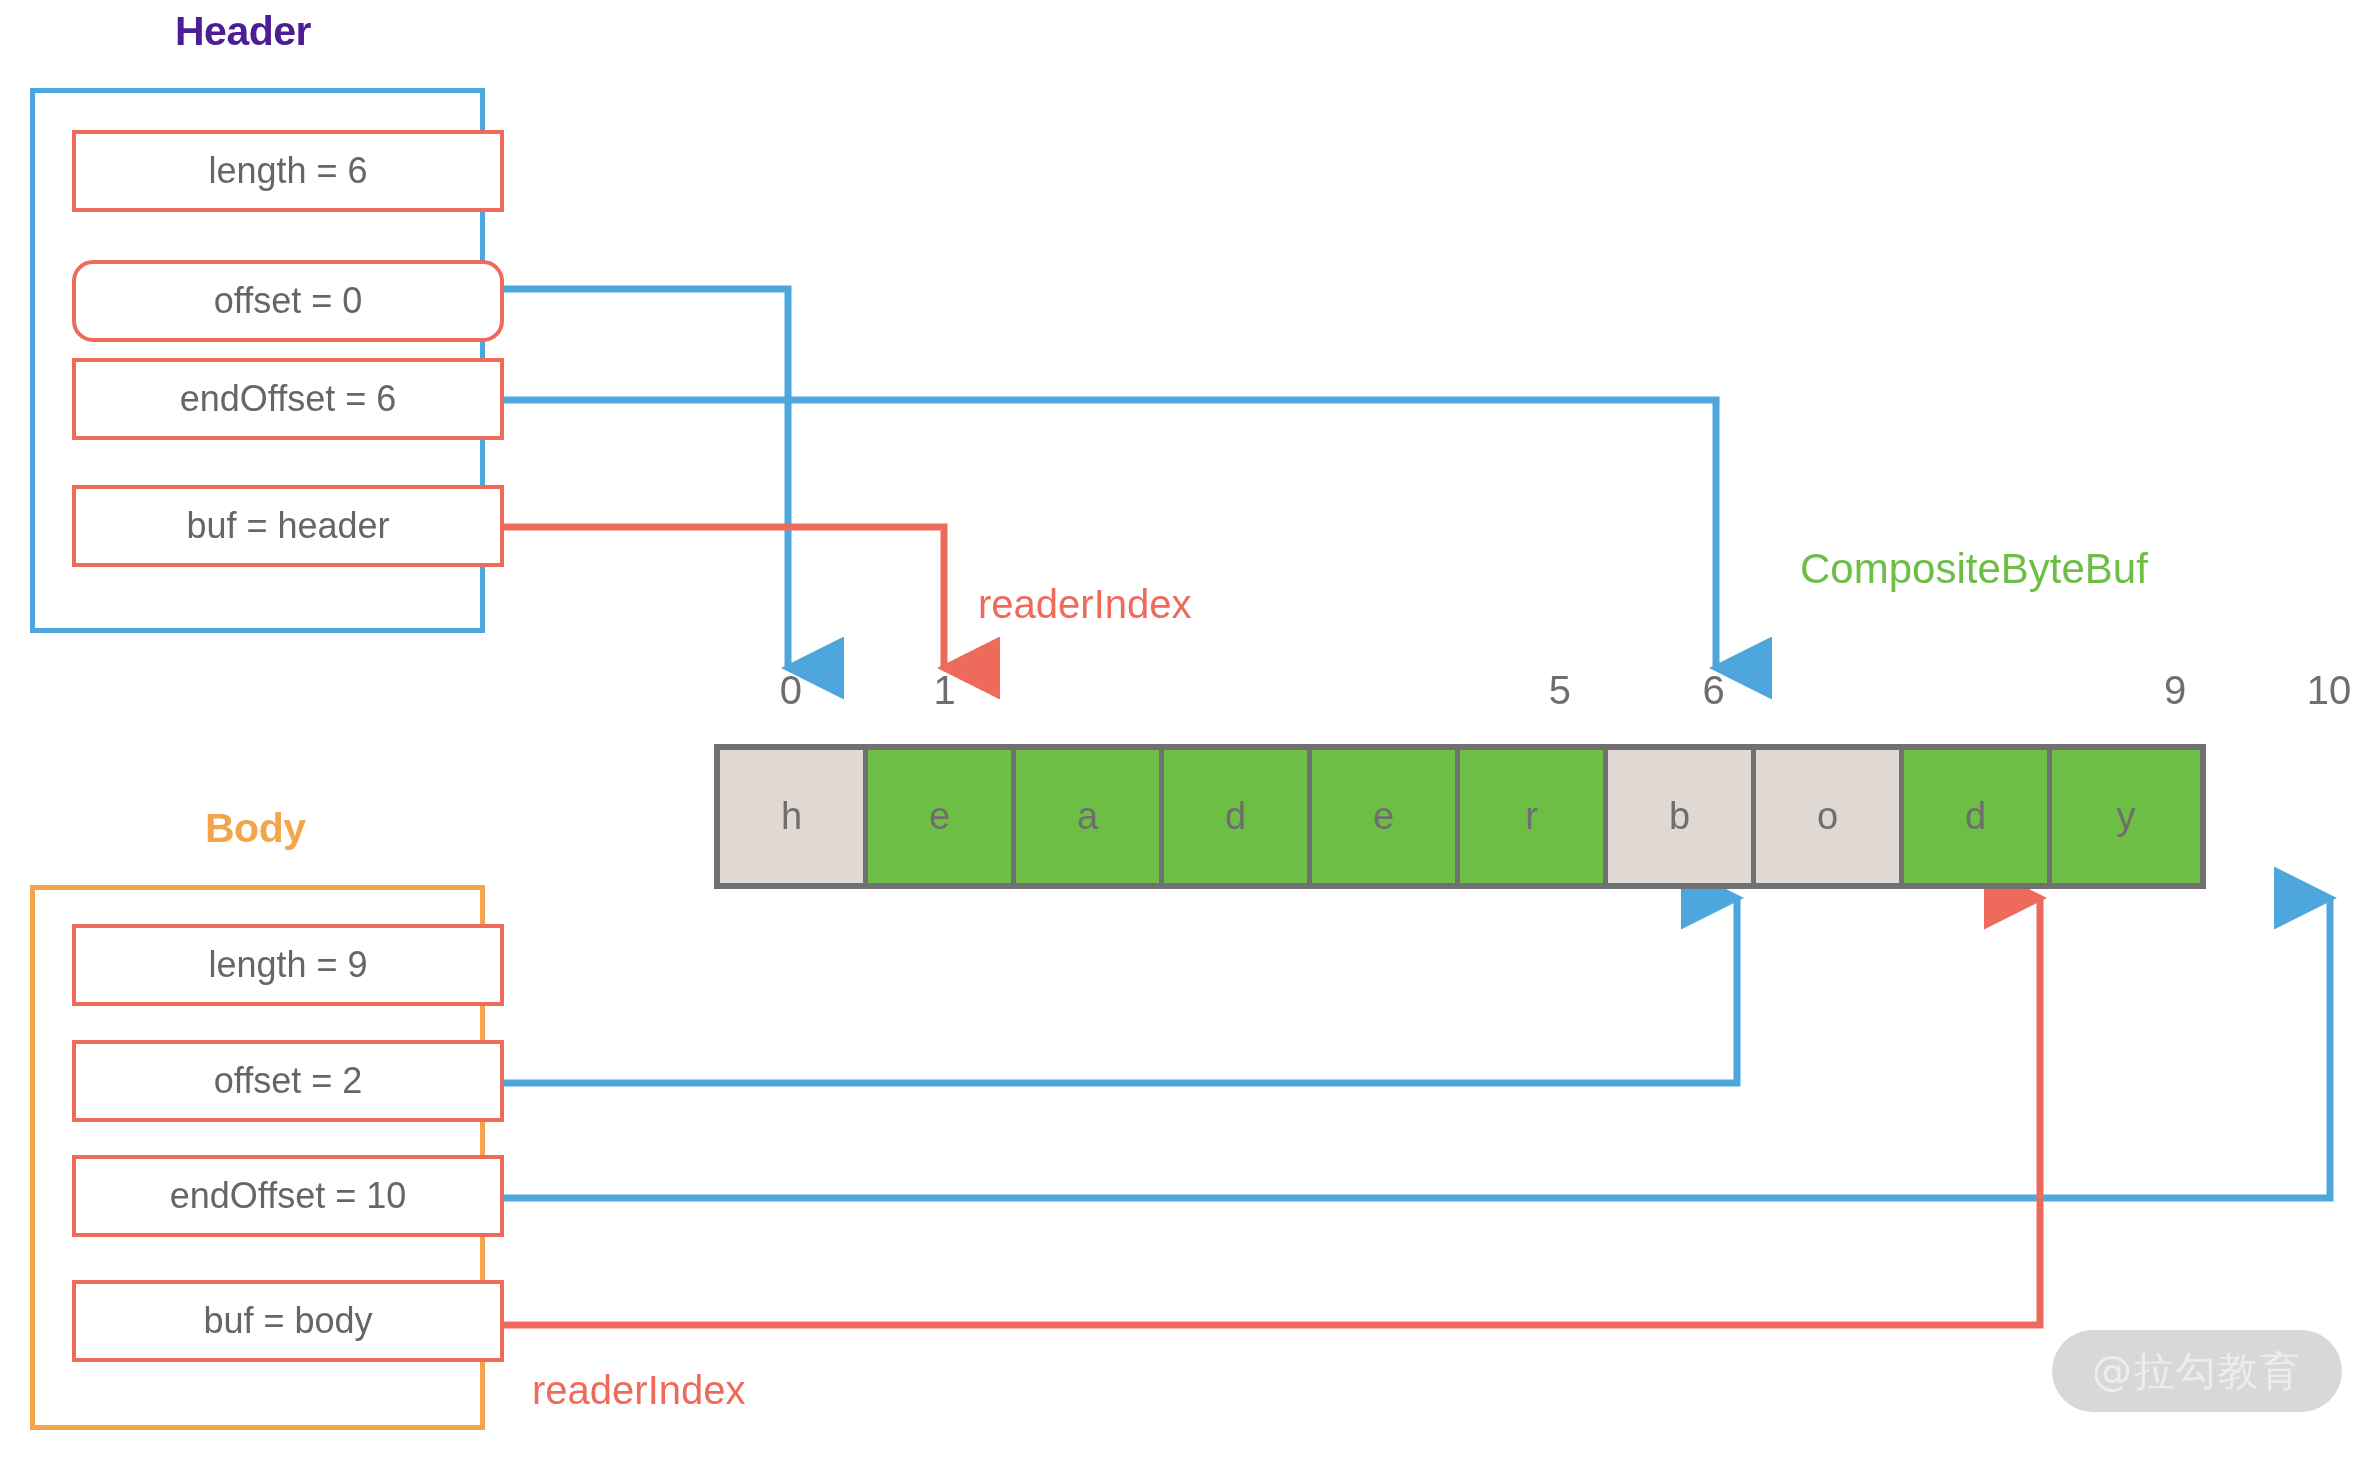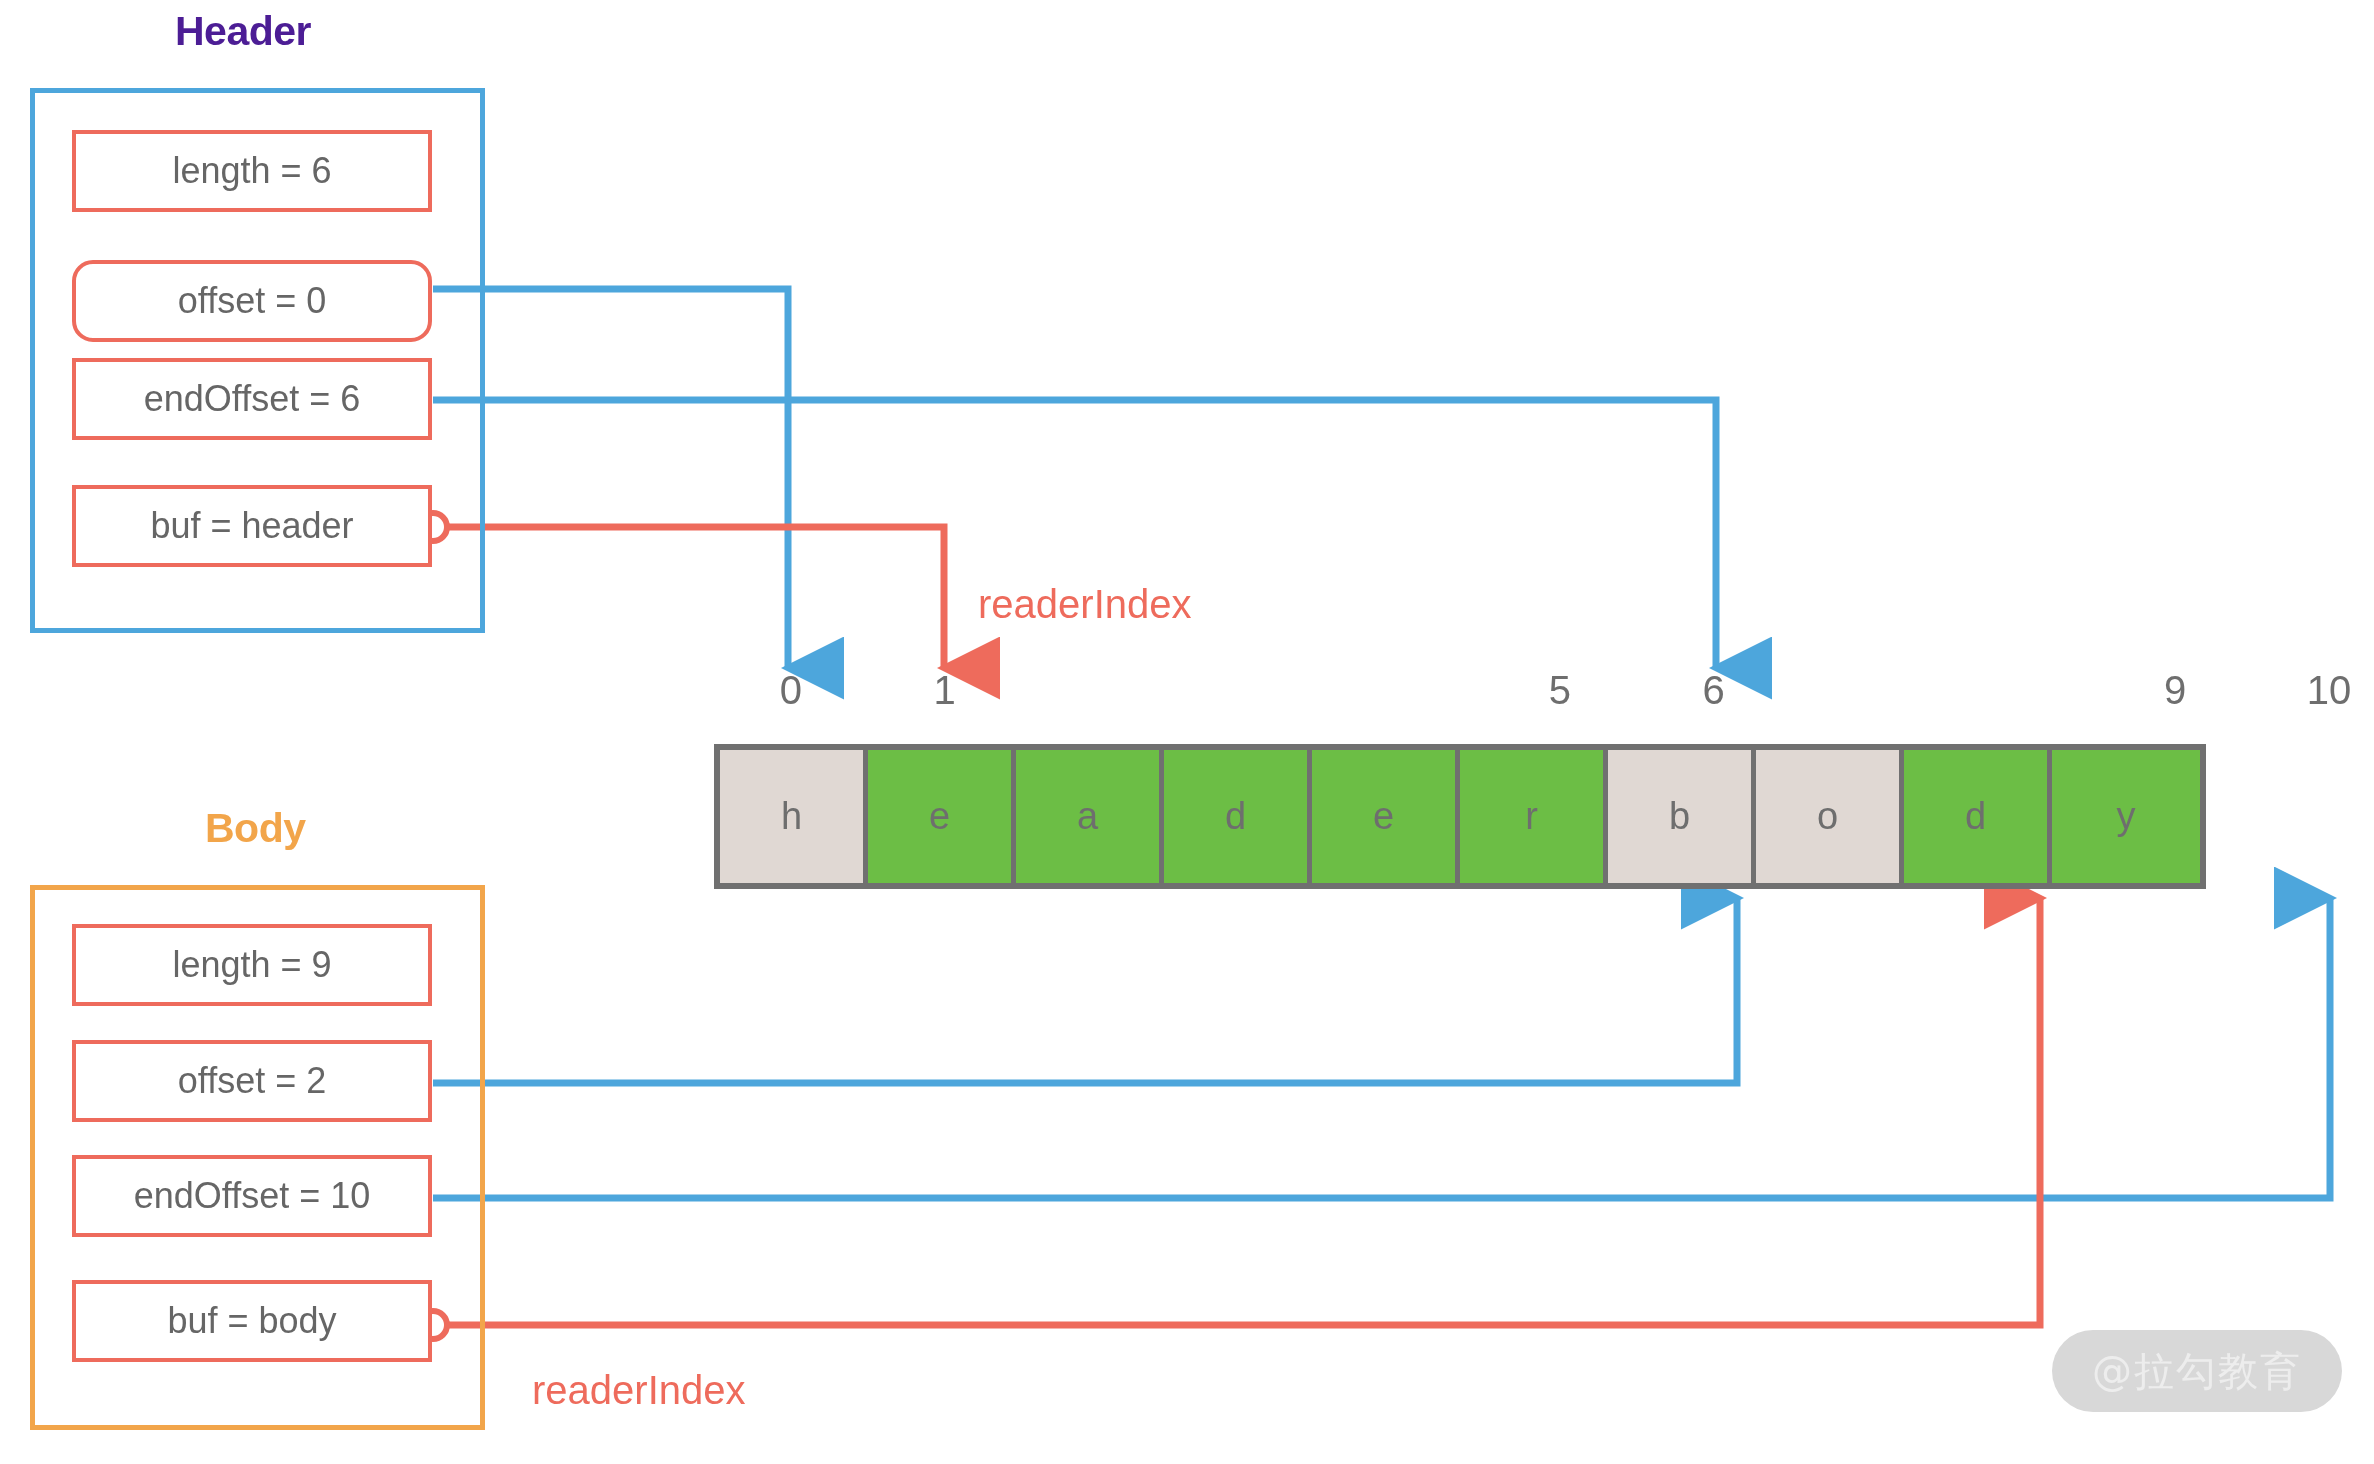--- a/index.html
+++ b/index.html
@@ -15,21 +15,21 @@
   .group{position:absolute;box-sizing:border-box;background:transparent;}
   .group.header{left:30px;top:88px;width:455px;height:545px;border:5px solid #4DA6DC;}
   .group.body{left:30px;top:885px;width:455px;height:545px;border:5px solid #F2A54A;}
 
   .group-title{position:absolute;font-size:41px;font-weight:700;letter-spacing:-0.5px;white-space:nowrap;}
   .group-title.header{left:175px;top:8px;color:#4c1d95;}
   .group-title.body{left:205px;top:805px;color:#F2A54A;}
 
   
   .field{
-    position:absolute;left:72px;width:360px;height:82px;
+    position:absolute;left:72px;width:432px;height:82px;
     box-sizing:border-box;border:4px solid #EE6B5C;background:#ffffff;
     display:flex;align-items:center;justify-content:center;
     font-size:36px;color:#666666;white-space:nowrap;
   }
   .hdr .f0{top:130px;} .hdr .f1{top:260px;border-radius:21px;} .hdr .f2{top:358px;} .hdr .f3{top:485px;}
   .bdy .f0{top:924px;} .bdy .f1{top:1040px;} .bdy .f2{top:1155px;} .bdy .f3{top:1280px;}
 
   
   #buffer{
     position:absolute;left:714px;top:744px;height:133px;
@@ -134,16 +134,17 @@
       <div class="cell green">e</div>
       <div class="cell green">r</div>
       <div class="cell gray">b</div>
       <div class="cell gray">o</div>
       <div class="cell green">d</div>
       <div class="cell green">y</div>
     </div>
 
   <div class="lbl readeridx-top">readerIndex</div>
   <div class="lbl readeridx-bot">readerIndex</div>
+  <div class="lbl composite">CompositeByteBuf</div>
 
   <div id="watermark">@拉勾教育</div>
 
 </div>
 
 </body></html>

